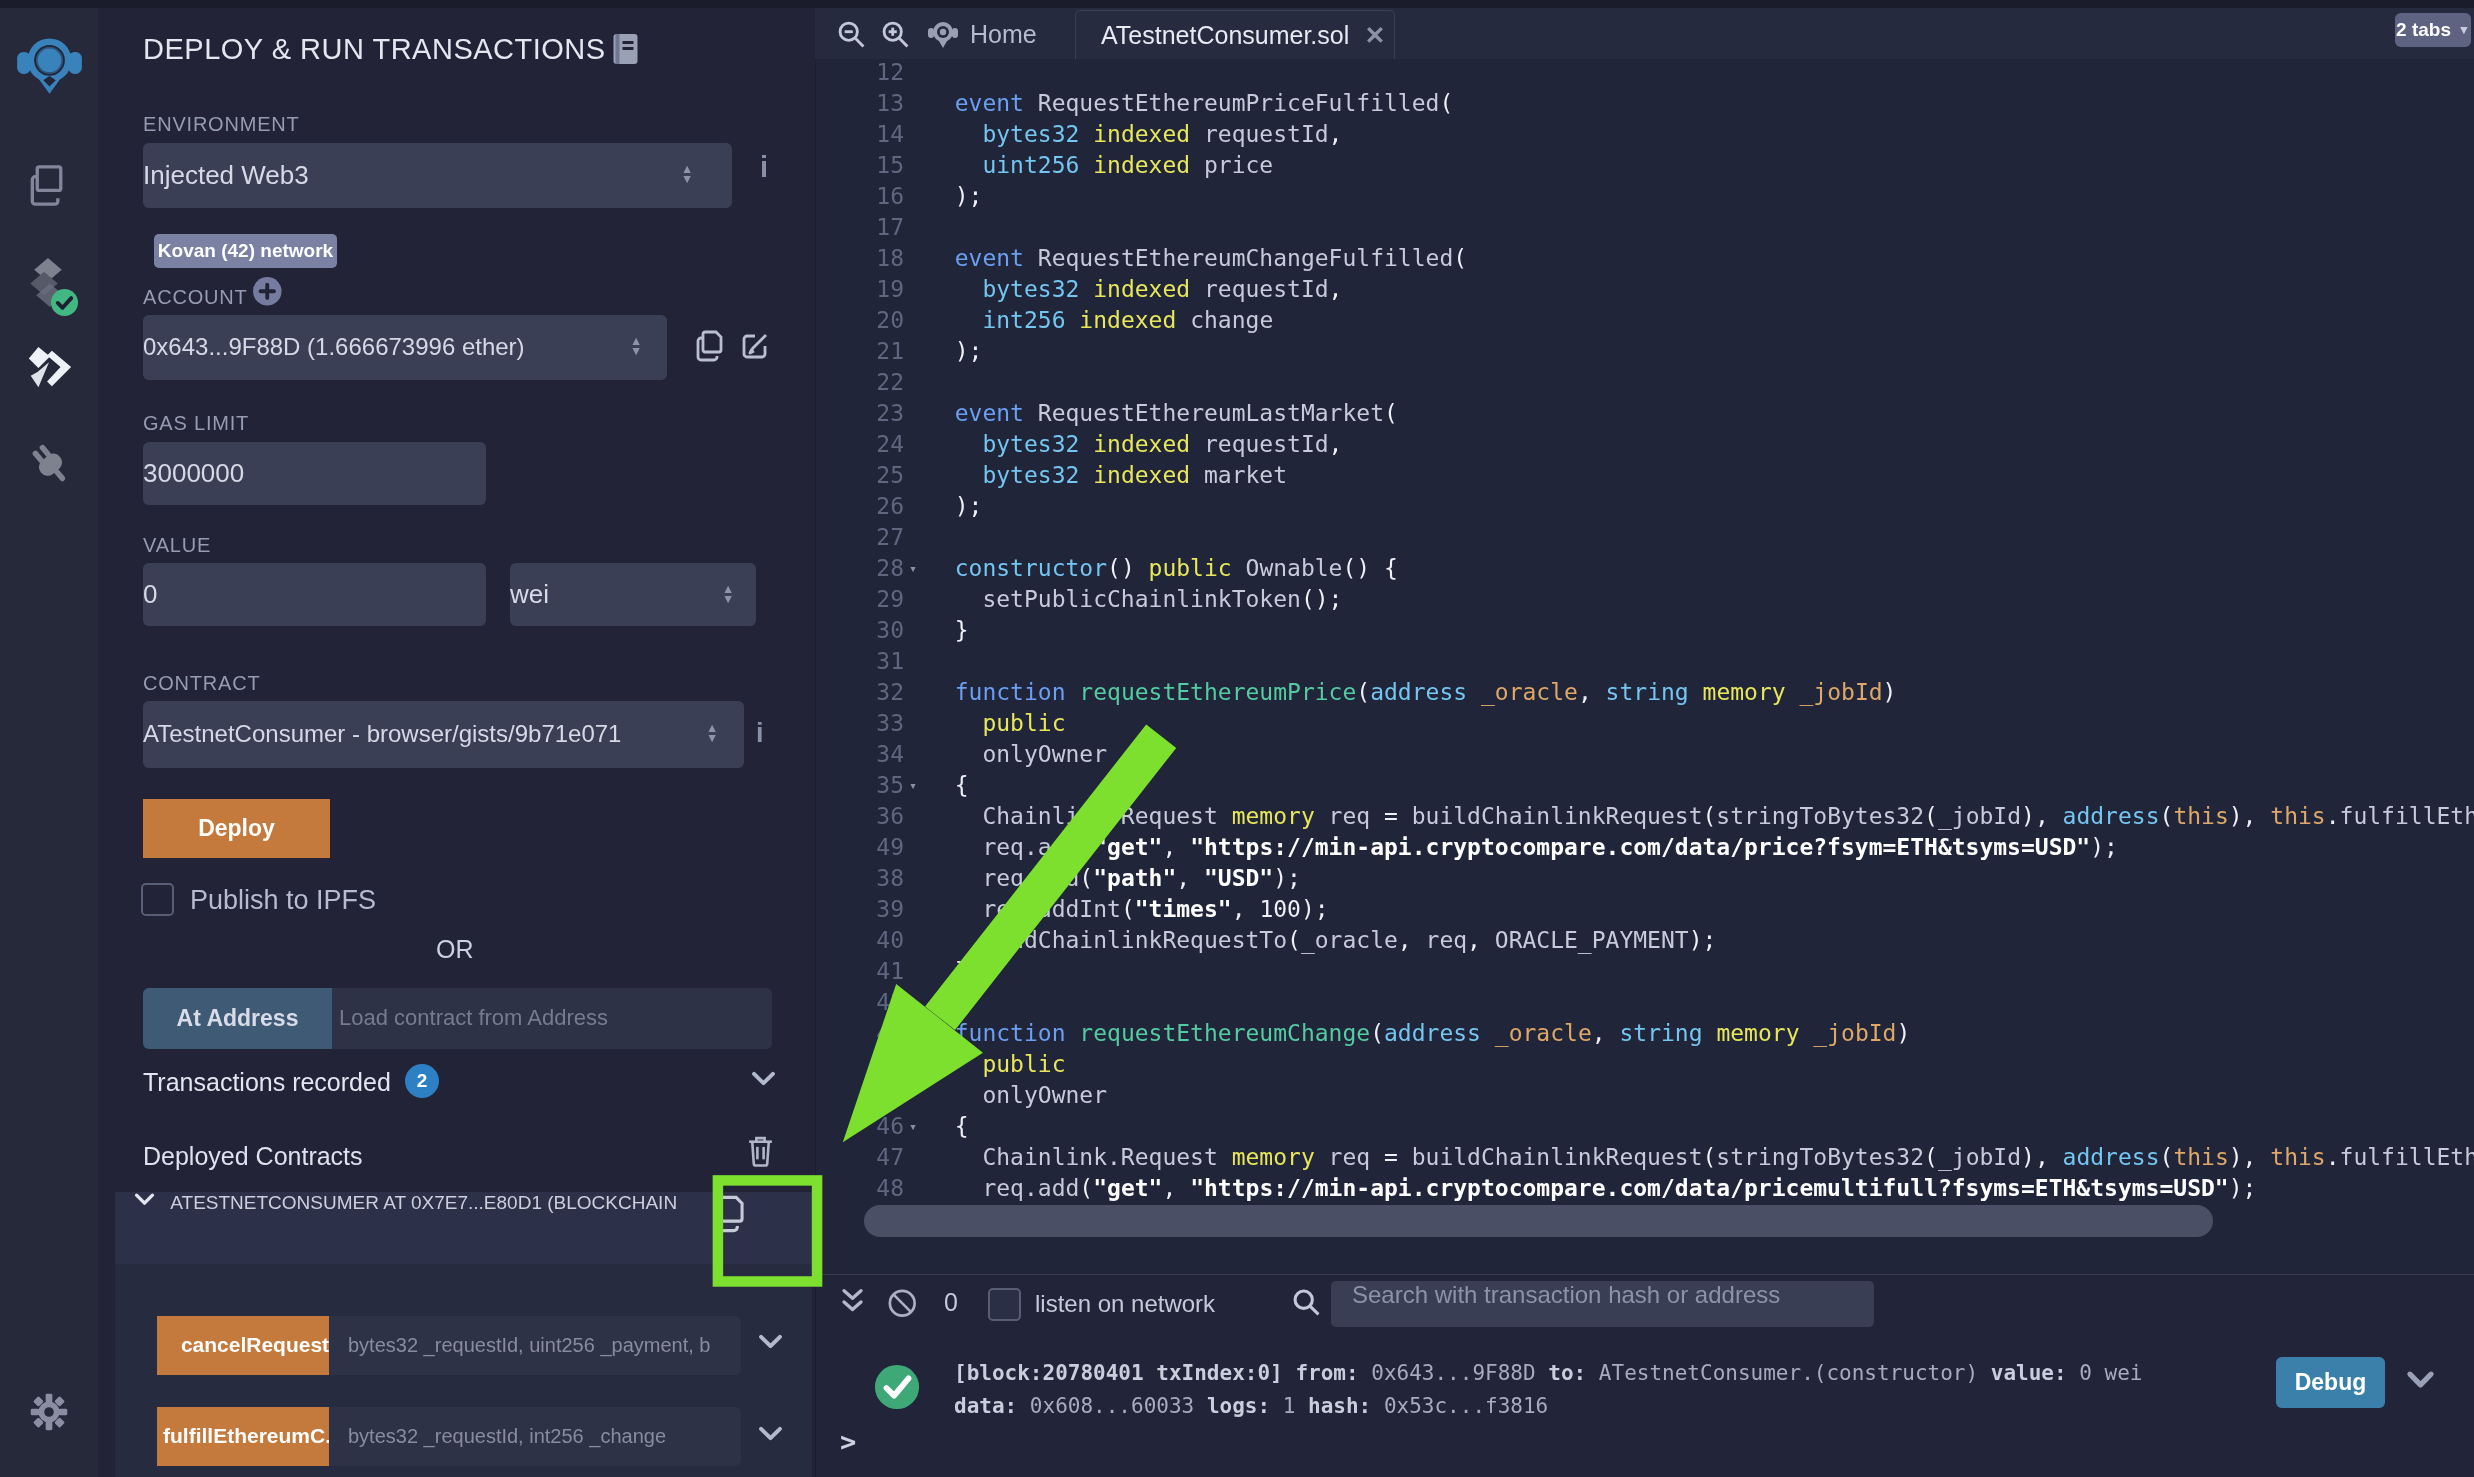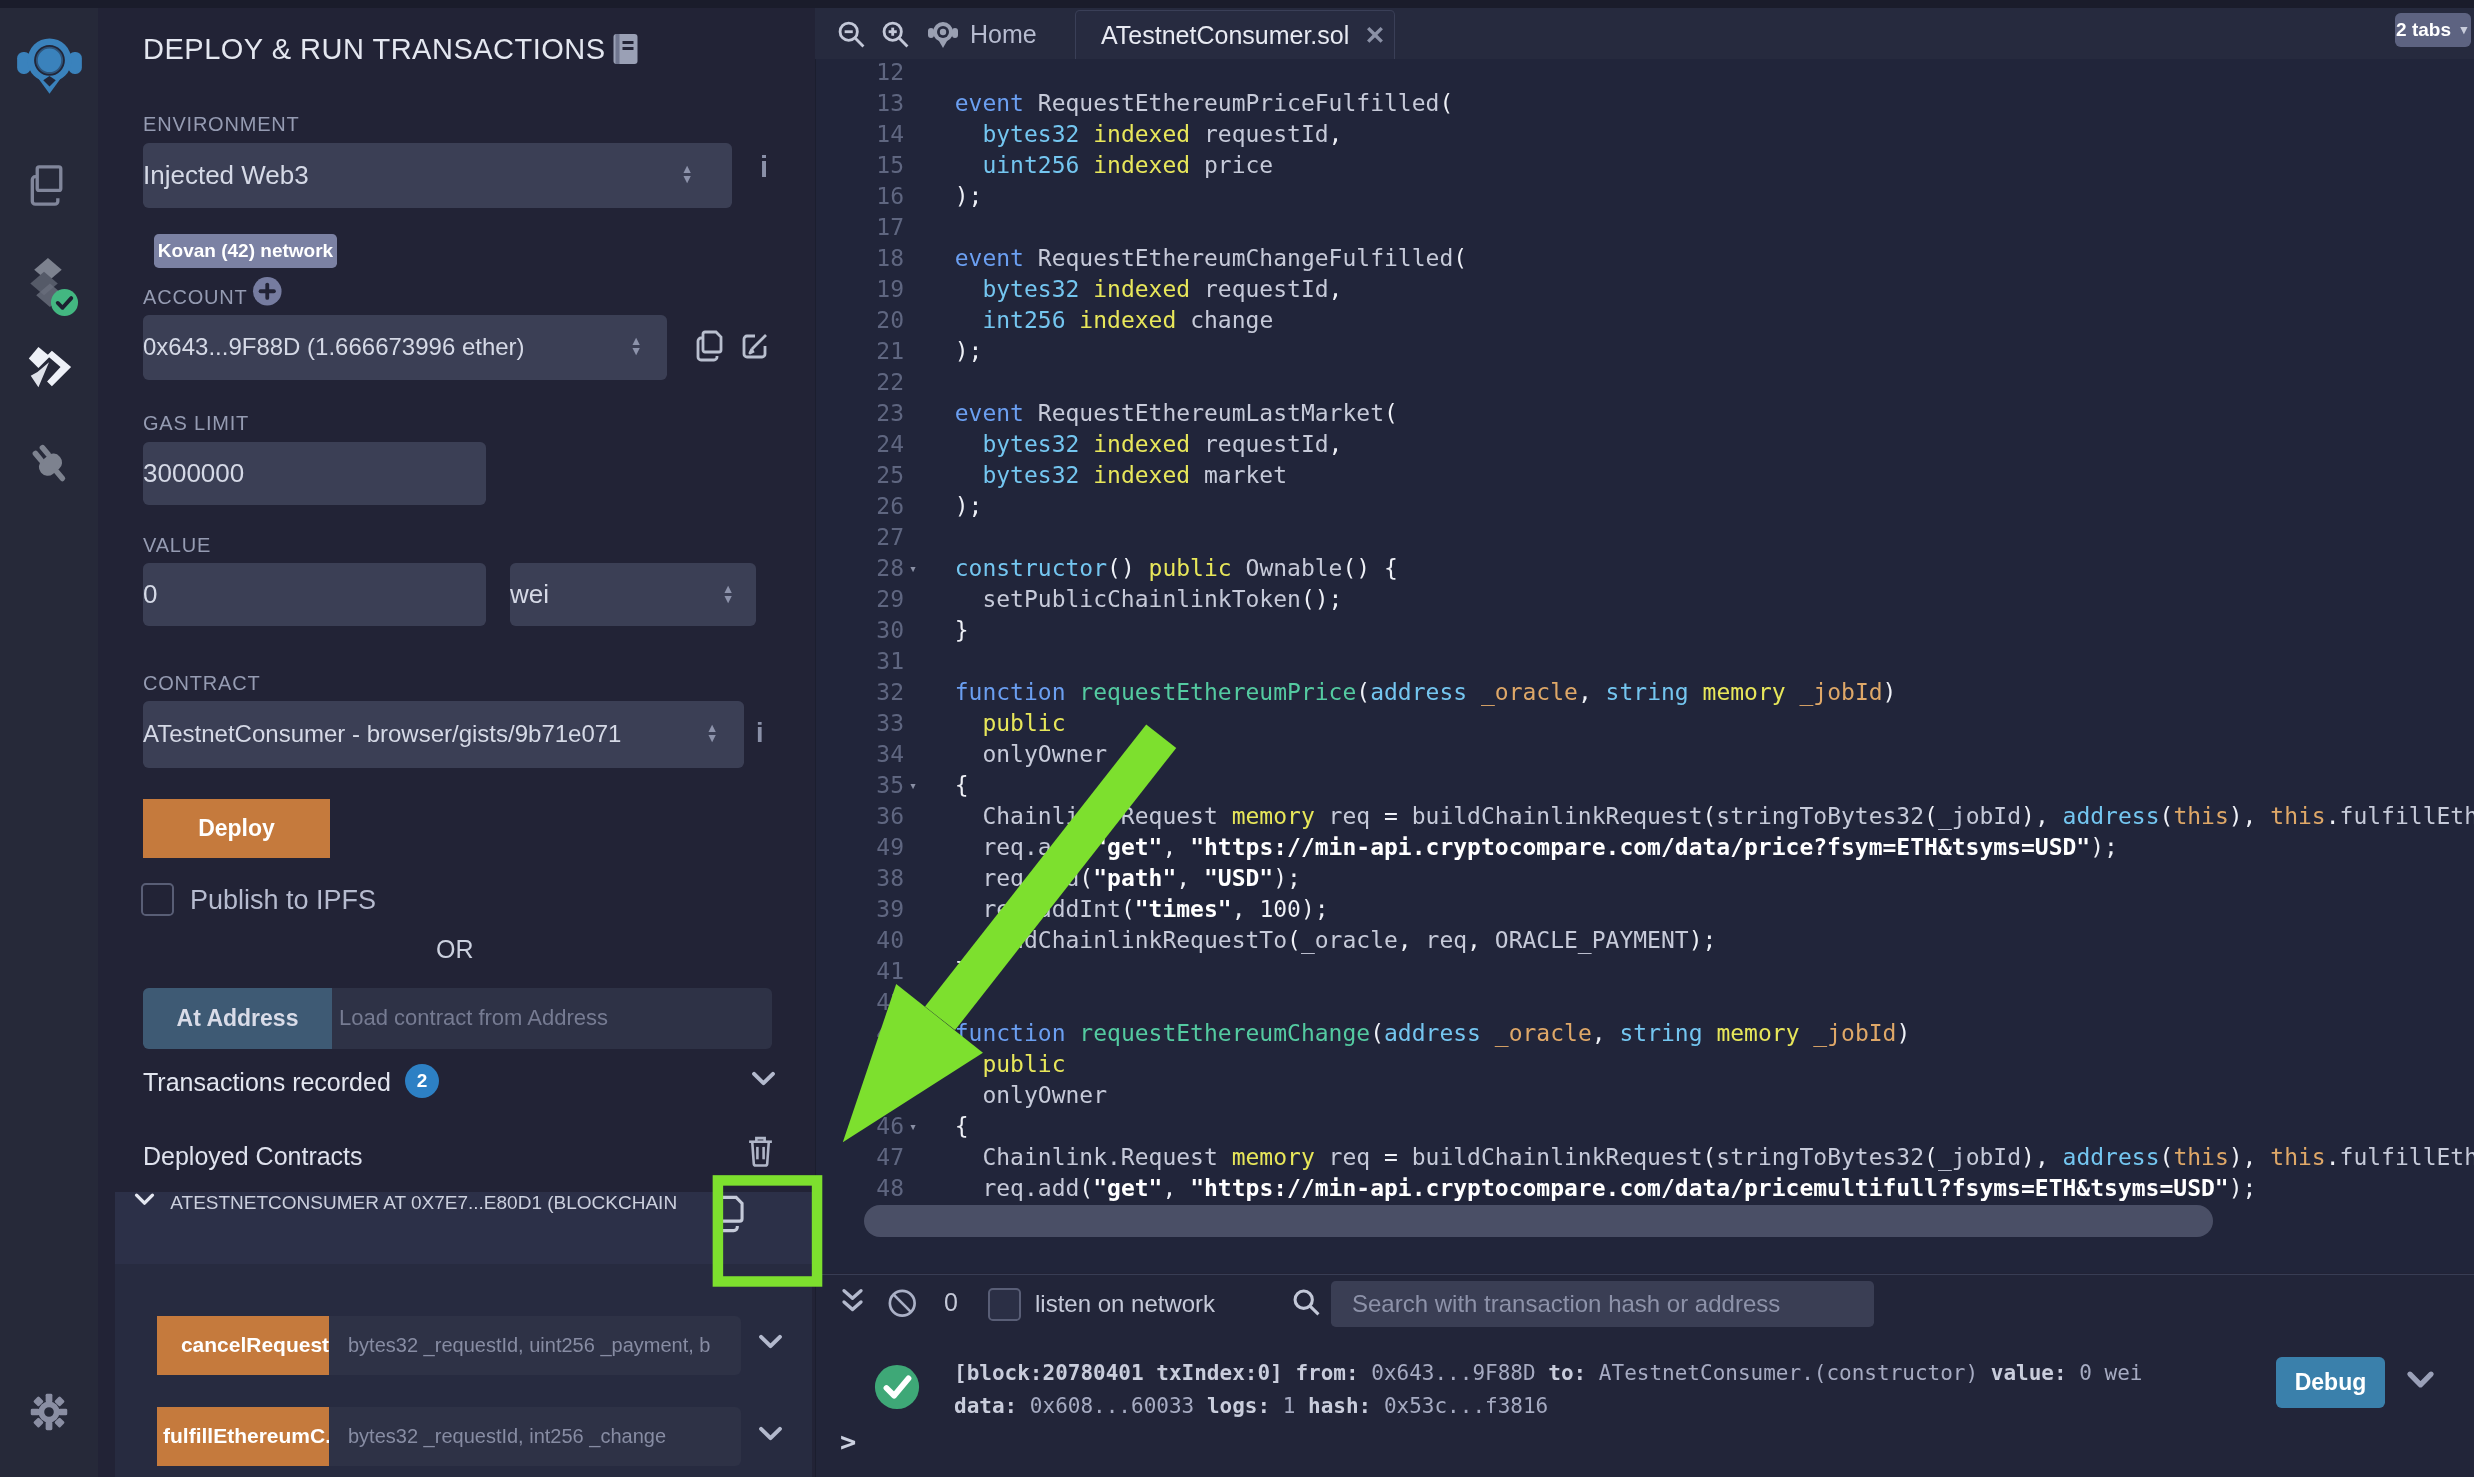--- a/index.html
+++ b/index.html
@@ -470,21 +470,21 @@
     </span>
     <div class="abs" style="left:128px;top:13.3px;font-size:25px;color:#c5c9d8">0</div>
     <div class="abs" style="left:172px;top:13.3px;width:29px;height:29px;border:2.4px solid #595e76;border-radius:4.8px;background:#2b2f45"></div>
     <div class="abs" style="left:219px;top:15.3px;font-size:24px;color:#c5c9d8">listen on network</div>
     <span class="abs" style="left:475px;top:12.4px">
       <svg width="30.5" height="30.5" viewBox="0 0 30 30" fill="none" stroke="#c3c8d8" stroke-width="3">
           <circle cx="12.5" cy="12.5" r="8.5"></circle>
           <line x1="19" y1="19" x2="27" y2="27"></line>
         </svg>
     </span>
-    <div class="abs" style="left:515px;top:5.7px;width:543px;height:46px;background:#3a3e54;border-radius:4.8px;display:flex;align-items:center;padding-left:21px;box-sizing:border-box;font-size:24px;color:#8d92a9">
+    <div class="abs" style="left:515px;top:5.7px;width:543px;height:46px;background:#3a3e54;border-radius:4.8px;display:flex;align-items:flex-start;padding-left:21px;box-sizing:border-box;font-size:24px;color:#8d92a9">
       <span>Search with transaction hash or address</span>
     </div>
 
     <span class="abs" style="left:57px;top:88px">
       <svg width="48" height="48" viewBox="0 0 50 50">
           <circle cx="25" cy="25" r="23" fill="#3ea877"></circle>
           <polyline points="14,26 22,34 37,16" fill="none" stroke="#fff" stroke-width="6" stroke-linecap="round" stroke-linejoin="round"></polyline>
         </svg>
     </span>
     <div class="abs mono" style="left:138px;top:82px;font-size:21px;line-height:33px;white-space:nowrap">

